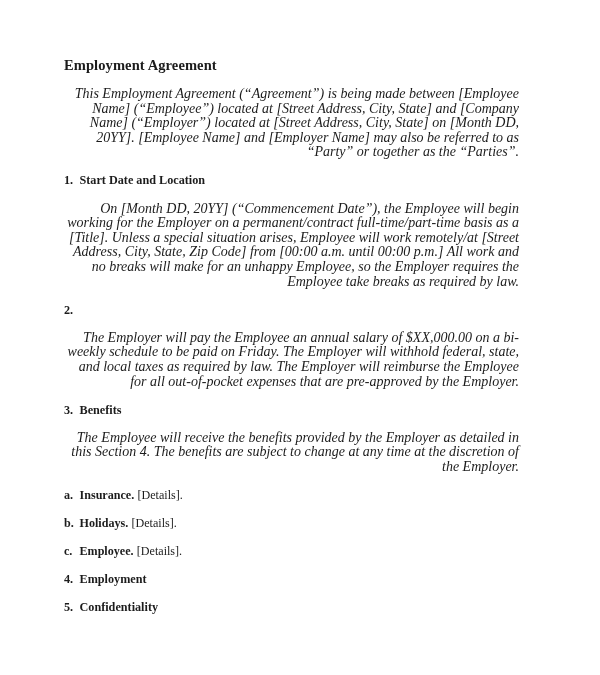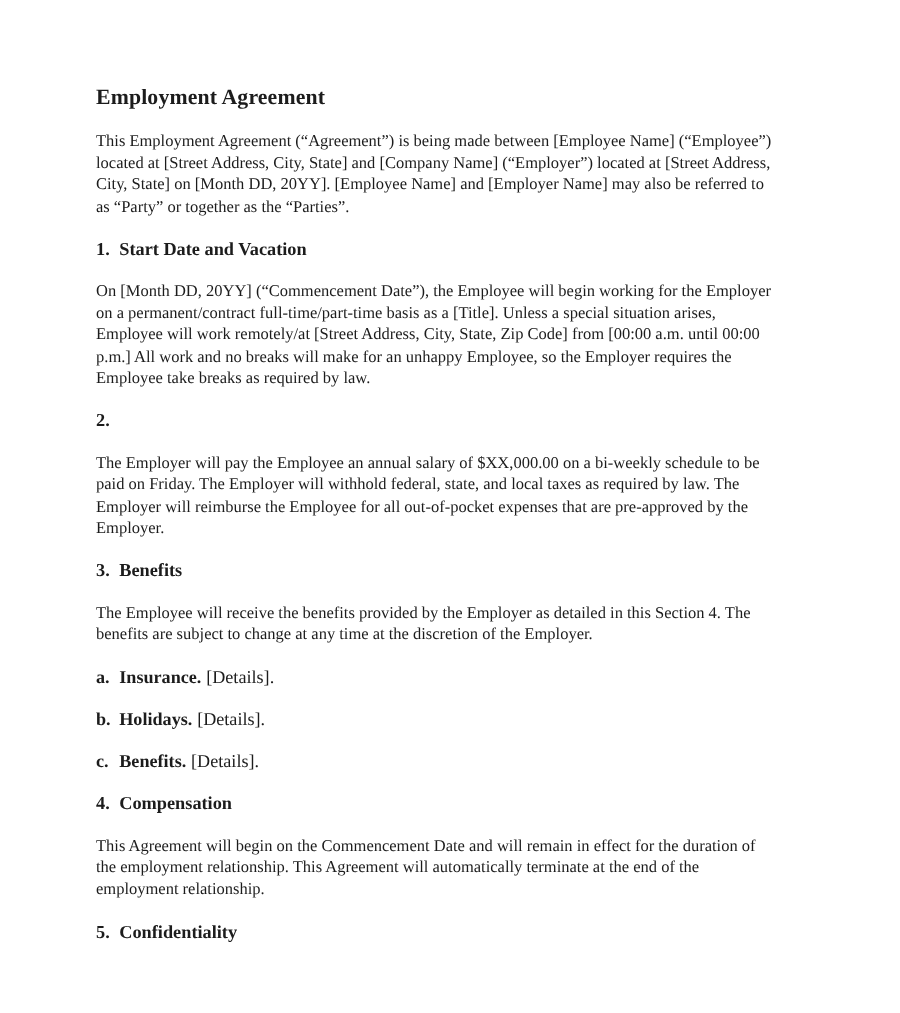--- a/index.html
+++ b/index.html
@@ -27,25 +27,26 @@
 
   .doc-title {
     font-size: 14.5px;
     font-weight: bold;
     line-height: 18px;
     margin: 0 0 13px 0;
     letter-spacing: 0.1px;
   }
 
   p.para {
-    font-size: 11px;
+    font-size: 14px;
     line-height: 14.6px;
     margin: 0 0 13.5px 0;
-    text-align: left;
+    text-align: right;
     white-space: normal;
+    font-style: italic;
   }
 
   p.para:last-child {
     margin-bottom: 0;
   }
 
   .lead-bold {
     font-weight: bold;
   }
 
@@ -93,21 +94,21 @@
 
 <div class="page">
 
   <h1 class="doc-title">Employment Agreement</h1>
 
   <p class="para">This Employment Agreement (“Agreement”) is being made between [Employee Name] (“Employee”) located at [Street Address, City, State] and [Company Name] (“Employer”) located at [Street Address, City, State] on [Month DD, 20YY]. [Employee Name] and [Employer Name] may also be referred to as “Party” or together as the “Parties”.</p>
 
 
   <h2 class="section-heading">
     <span class="num">1.</span>
-    <span class="txt">Start Date and Vacation</span>
+    <span class="txt">Start Date and Location</span>
   </h2>
 
   <p class="para">On [Month DD, 20YY] (“Commencement Date”), the Employee will begin working for the Employer on a permanent/contract full-time/part-time basis as a [Title].  Unless a special situation arises, Employee will work remotely/at [Street Address, City, State, Zip Code] from [00:00 a.m. until 00:00 p.m.]  All work and no breaks will make for an unhappy Employee, so the Employer requires the Employee take breaks as required by law.</p>
 
   <h2 class="section-heading">
     <span class="num">2.</span>
   </h2>
 
   <p class="para">The Employer will pay the Employee an annual salary of $XX,000.00 on a bi-weekly schedule to be paid on Friday.  The Employer will withhold federal, state, and local taxes as required by law.  The Employer will reimburse the Employee for all out-of-pocket expenses that are pre-approved by the Employer.</p>
 
@@ -128,29 +129,28 @@
   <div class="sub-item">
     <span class="letter">b.</span>
     <span>
       <span class="term">Holidays.</span><span class="detail">[Details].</span>
     </span>
   </div>
 
   <div class="sub-item">
     <span class="letter">c.</span>
     <span>
-      <span class="term">Benefits.</span><span class="detail">[Details].</span>
+      <span class="term">Employee.</span><span class="detail">[Details].</span>
     </span>
   </div>
 
   <h2 class="section-heading">
     <span class="num">4.</span>
-    <span class="txt">Compensation</span>
+    <span class="txt">Employment</span>
   </h2>
 
-  <p class="para">This Agreement will begin on the Commencement Date and will remain in effect for the duration of the employment relationship.  This Agreement will automatically terminate at the end of the employment relationship.</p>
 
   <h2 class="section-heading">
     <span class="num">5.</span>
     <span class="txt">Confidentiality</span>
   </h2>
 
 </div>
 
 </body></html>

